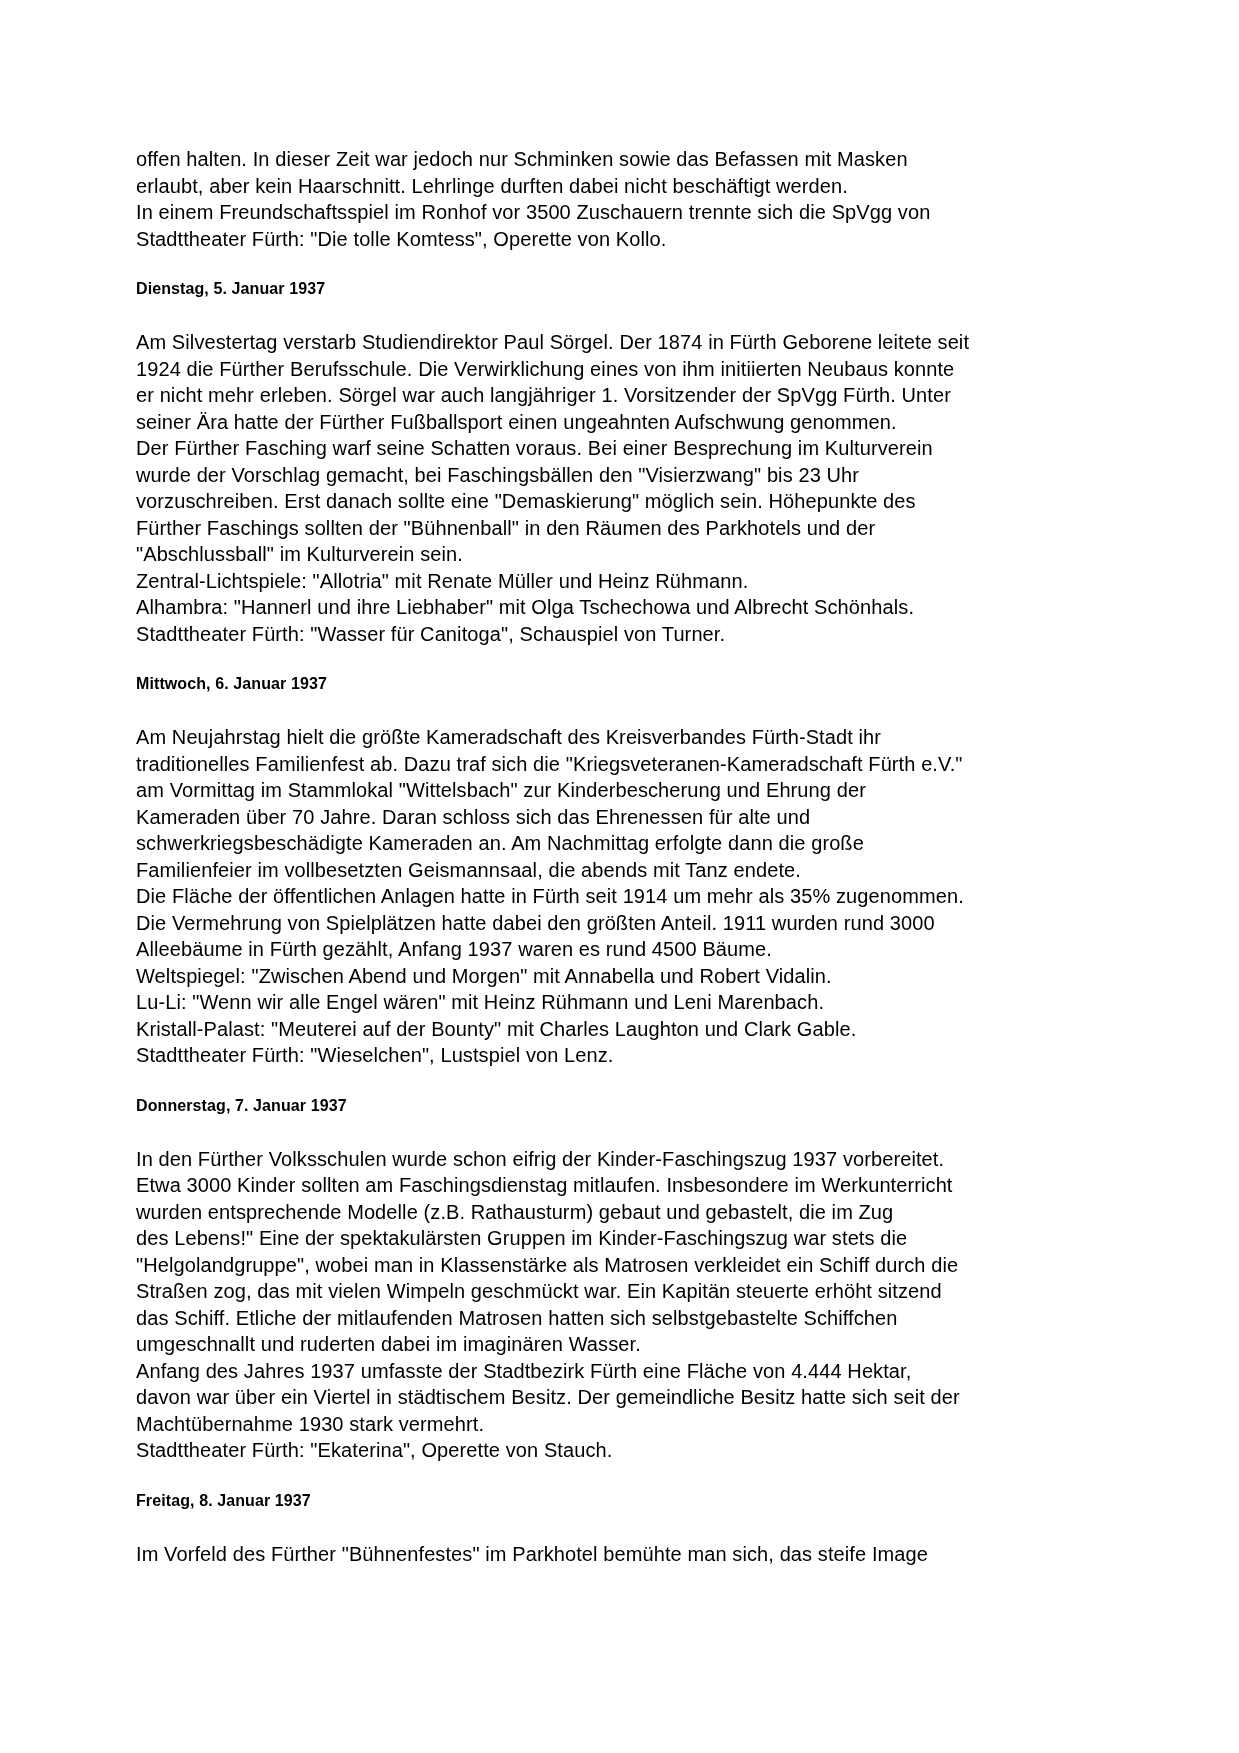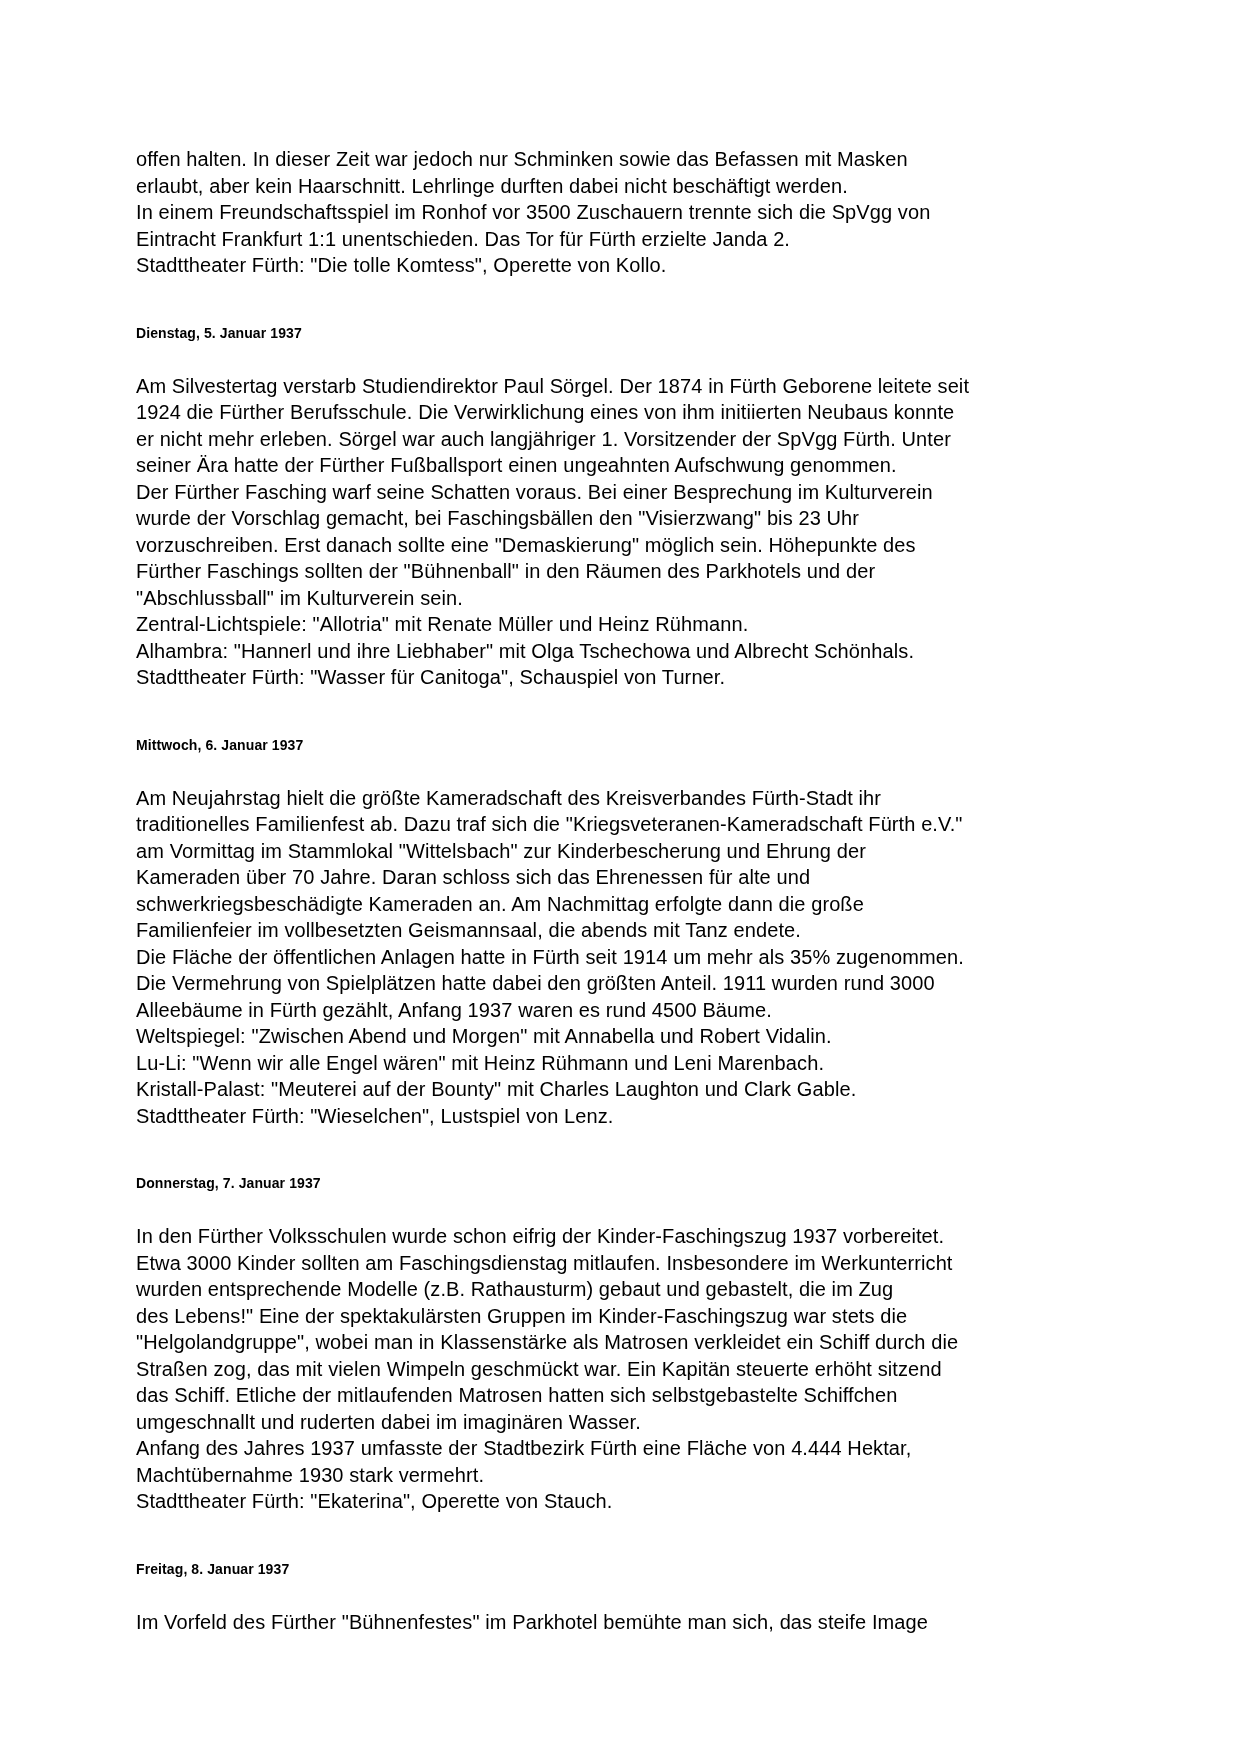--- a/index.html
+++ b/index.html
@@ -25,39 +25,38 @@
   .paragraph {
     margin: 0;
   }
   .line {
     font-size: 20px;
     line-height: 26.5px;
     white-space: nowrap;
     letter-spacing: 0.1px;
   }
   .heading {
-    font-size: 14px;
+    font-size: 16px;
     line-height: 26.5px;
     font-weight: bold;
     white-space: nowrap;
-    margin-top: 41px;
+    margin-top: 24px;
     margin-bottom: 26.5px;
     letter-spacing: 0.1px;
   }
 </style>
 </head>
 <body>
 
 <div class="page" style="background: rgb(255, 255, 255); color: rgb(0, 0, 0);">
   <div class="content">
       <div class="paragraph">
         <div class="line">offen halten. In dieser Zeit war jedoch nur Schminken sowie das Befassen mit Masken</div>
         <div class="line">erlaubt, aber kein Haarschnitt. Lehrlinge durften dabei nicht beschäftigt werden.</div>
         <div class="line">In einem Freundschaftsspiel im Ronhof vor 3500 Zuschauern trennte sich die SpVgg von</div>
-        <div class="line">Eintracht Frankfurt 1:1 unentschieden. Das Tor für Fürth erzielte Janda 2.</div>
         <div class="line">Stadttheater Fürth: "Die tolle Komtess", Operette von Kollo.</div>
       </div>
       <div class="heading">Dienstag, 5. Januar 1937</div>
       <div class="paragraph">
         <div class="line">Am Silvestertag verstarb Studiendirektor Paul Sörgel. Der 1874 in Fürth Geborene leitete seit</div>
         <div class="line">1924 die Fürther Berufsschule. Die Verwirklichung eines von ihm initiierten Neubaus konnte</div>
         <div class="line">er nicht mehr erleben. Sörgel war auch langjähriger 1. Vorsitzender der SpVgg Fürth. Unter</div>
         <div class="line">seiner Ära hatte der Fürther Fußballsport einen ungeahnten Aufschwung genommen.</div>
         <div class="line">Der Fürther Fasching warf seine Schatten voraus. Bei einer Besprechung im Kulturverein</div>
         <div class="line">wurde der Vorschlag gemacht, bei Faschingsbällen den "Visierzwang" bis 23 Uhr</div>
@@ -88,20 +87,21 @@
       <div class="paragraph">
         <div class="line">In den Fürther Volksschulen wurde schon eifrig der Kinder-Faschingszug 1937 vorbereitet.</div>
         <div class="line">Etwa 3000 Kinder sollten am Faschingsdienstag mitlaufen. Insbesondere im Werkunterricht</div>
         <div class="line">wurden entsprechende Modelle (z.B. Rathausturm) gebaut und gebastelt, die im Zug</div>
         <div class="line">des Lebens!" Eine der spektakulärsten Gruppen im Kinder-Faschingszug war stets die</div>
         <div class="line">"Helgolandgruppe", wobei man in Klassenstärke als Matrosen verkleidet ein Schiff durch die</div>
         <div class="line">Straßen zog, das mit vielen Wimpeln geschmückt war. Ein Kapitän steuerte erhöht sitzend</div>
         <div class="line">das Schiff. Etliche der mitlaufenden Matrosen hatten sich selbstgebastelte Schiffchen</div>
         <div class="line">umgeschnallt und ruderten dabei im imaginären Wasser.</div>
         <div class="line">Anfang des Jahres 1937 umfasste der Stadtbezirk Fürth eine Fläche von 4.444 Hektar,</div>
+        <div class="line">davon war über ein Viertel in städtischem Besitz. Der gemeindliche Besitz hatte sich seit der</div>
         <div class="line">Machtübernahme 1930 stark vermehrt.</div>
         <div class="line">Stadttheater Fürth: "Ekaterina", Operette von Stauch.</div>
       </div>
       <div class="heading">Freitag, 8. Januar 1937</div>
       <div class="paragraph">
         <div class="line">Im Vorfeld des Fürther "Bühnenfestes" im Parkhotel bemühte man sich, das steife Image</div>
       </div>
     </div>
 </div>
 

